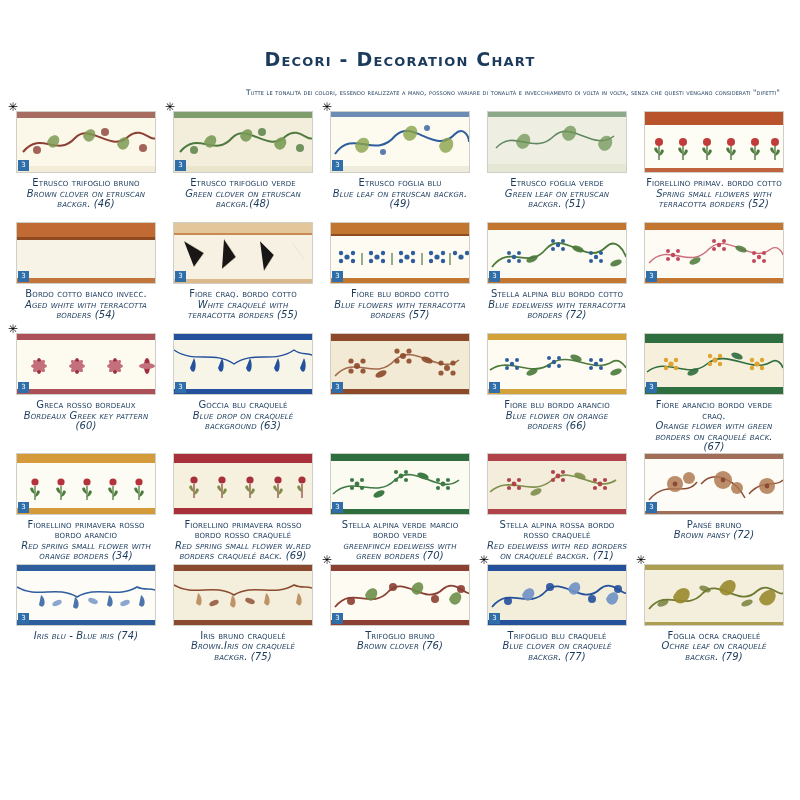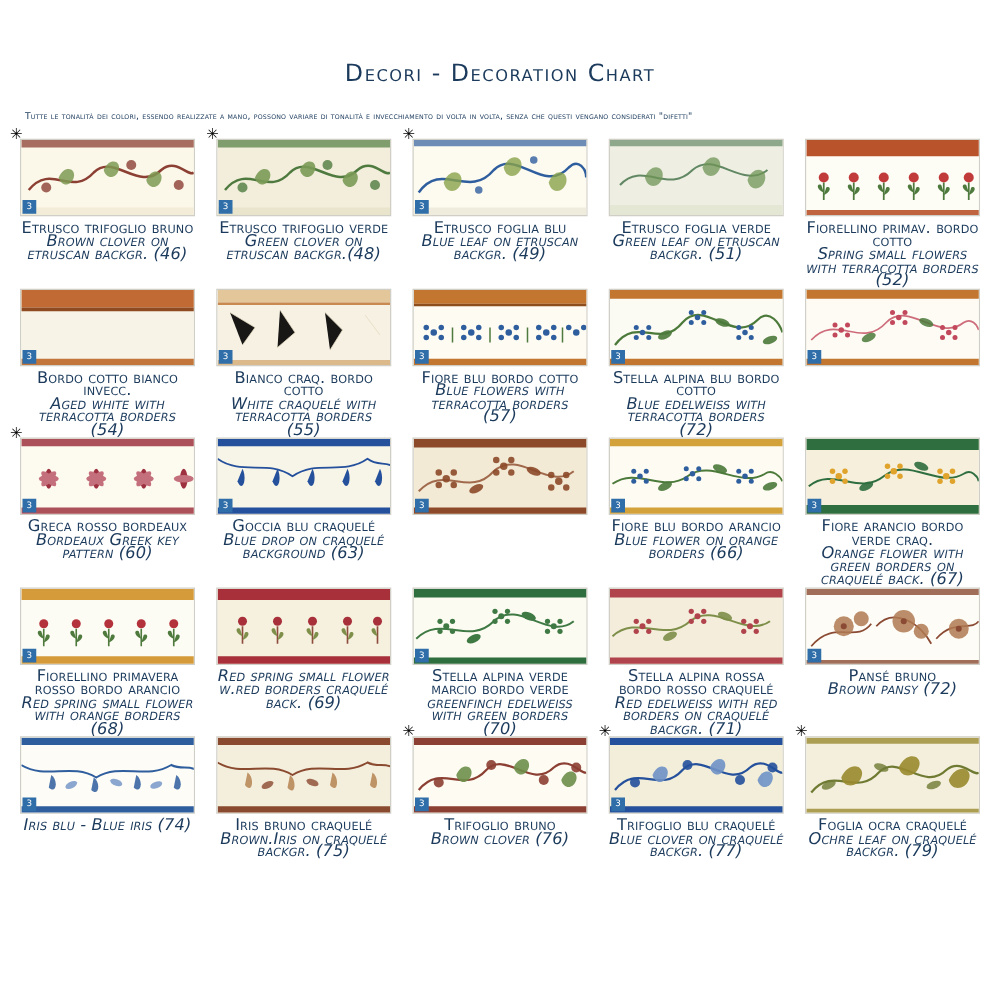--- a/index.html
+++ b/index.html
@@ -20,26 +20,26 @@
     position: relative;
     box-sizing: border-box;
     padding: 0 14px;
   }
   .title {
     text-align: center;
     font-size: 19px;
     letter-spacing: 1.2px;
     color: #1b3a5c;
     font-family: "DejaVu Sans", sans-serif;
-    font-weight: normal;
+    font-weight: bold;
     margin: 48px 0 0 0;
     font-variant: small-caps;
   }
   .subtitle {
-    text-align: left;
+    text-align: right;
     font-size: 7.4px;
     letter-spacing: 0.15px;
     color: #1b3a5c;
     margin: 18px 6px 0 6px;
     font-family: "DejaVu Sans", sans-serif;
     font-variant: small-caps;
   }
   .grid {
     margin-top: 14px;
     display: flex;
@@ -86,21 +86,21 @@
     background: #2f6ea8;
     color: #fff;
     font-size: 7px;
     line-height: 11px;
     text-align: center;
     font-family: "DejaVu Sans", sans-serif;
   }
   .caption {
     margin-top: 5px;
     text-align: center;
-    font-size: 13px;
+    font-size: 10px;
     line-height: 10.5px;
     letter-spacing: 0.1px;
     color: #1b3a5c;
     font-family: "DejaVu Sans", sans-serif;
     font-variant: small-caps;
     width: 140px;
     min-height: 44px;
   }
   .cap-it { display: block; }
   .cap-en { display: block; font-style: italic; }
@@ -298,21 +298,21 @@
                 <path d="M10 18 L30 30 L20 44"></path>
                 <path d="M50 16 L62 34 L48 46"></path>
                 <path d="M86 18 L100 32 L90 48"></path>
                 <path d="M118 20 L130 36"></path>
               </g>
             </svg>
           </div>
           <div class="badge3">3</div>
         </div>
         <div class="caption">
-          <span class="cap-it">Bianco craq. bordo cotto</span>
+          <span class="cap-it">Fiore craq. bordo cotto</span>
           <span class="cap-en">White craquelé with terracotta borders (55)</span>
         </div>
       </div>
 
       <div class="cell">
         <div class="swatch-wrap">
           <div class="swatch">
             <svg width="140" height="62" viewBox="0 0 140 62">
               <rect x="0" y="0" width="140" height="62" fill="#fdfbf2"></rect>
               <rect x="0" y="0" width="140" height="11" fill="#c2762f"></rect>
@@ -695,21 +695,21 @@
                   <circle cx="122" cy="28" r="3.6" fill="#b4323c"></circle>
                 <path d="M122 40 C116 38 116 32 120 34Z" fill="#4e7a3d"></path>
                   <path d="M122 43 C128 41 128 35 124 37Z" fill="#4e7a3d"></path>
               </g>
             </svg>
           </div>
           <div class="badge3">3</div>
         </div>
         <div class="caption">
           <span class="cap-it">Fiorellino primavera rosso bordo arancio</span>
-          <span class="cap-en">Red spring small flower with orange borders (68)</span>
+          <span class="cap-en">Red spring small flower with orange borders (34)</span>
         </div>
       </div>
 
       <div class="cell">
         <div class="swatch-wrap">
           <div class="swatch">
             <svg width="140" height="62" viewBox="0 0 140 62">
               <rect x="0" y="0" width="140" height="62" fill="#f6f0de"></rect>
               <rect x="0" y="0" width="140" height="9" fill="#a8303a"></rect>
               <rect x="0" y="54" width="140" height="8" fill="#a8303a"></rect>
@@ -739,20 +739,21 @@
               </g>
               <g>
                 <path d="M128 44 L128 30" stroke="#8e4b3c" stroke-width="1.3"></path>
                   <circle cx="128" cy="26" r="3.6" fill="#a8303a"></circle>
                 <path d="M128 38 C122 36 122 30 126 32Z" fill="#7e8f4a"></path>
               </g>
             </svg>
           </div>
         </div>
         <div class="caption">
+          <span class="cap-it">Fiorellino primavera rosso bordo rosso craquelé</span>
           <span class="cap-en">Red spring small flower w.red borders craquelé back. (69)</span>
         </div>
       </div>
 
       <div class="cell">
         <div class="swatch-wrap">
           <div class="swatch">
             <svg width="140" height="62" viewBox="0 0 140 62">
               <rect x="0" y="0" width="140" height="62" fill="#fbfbf2"></rect>
               <rect x="0" y="0" width="140" height="7" fill="#2f6e3f"></rect>

